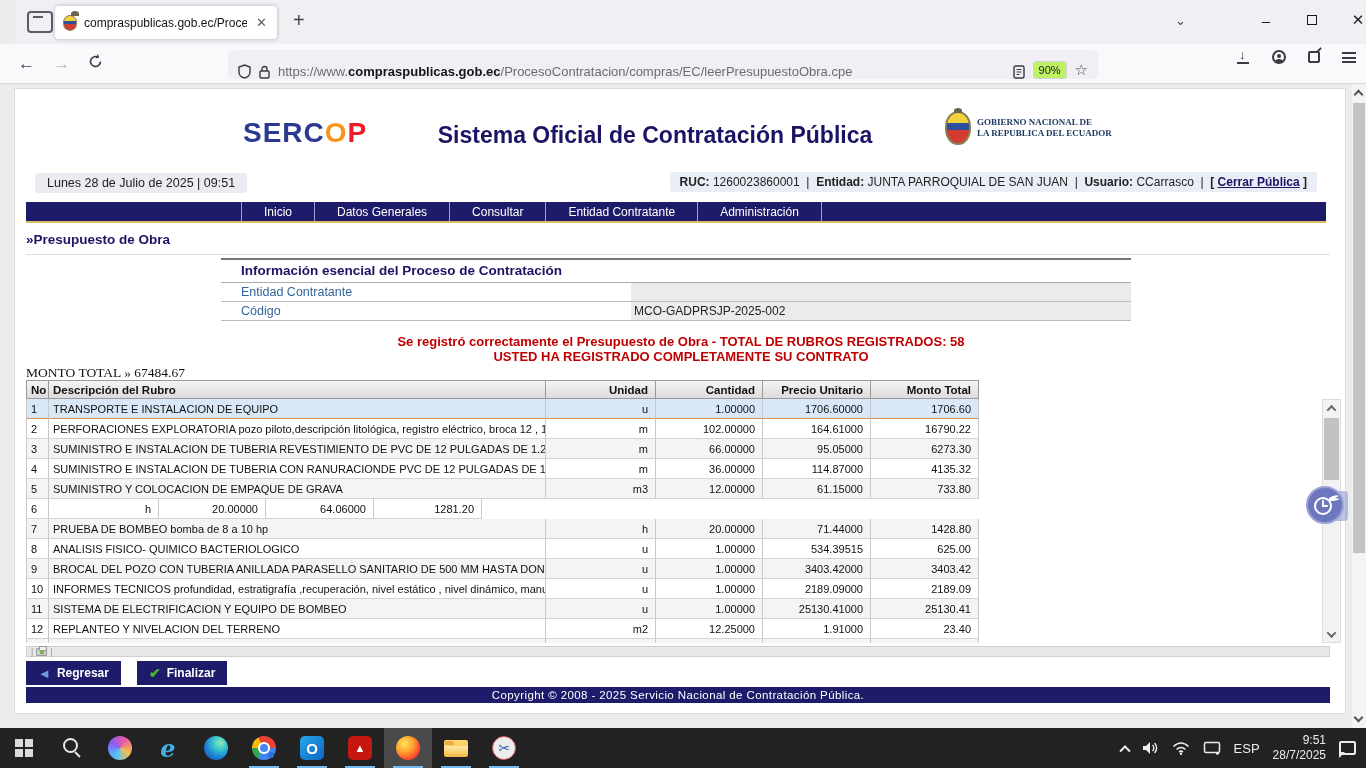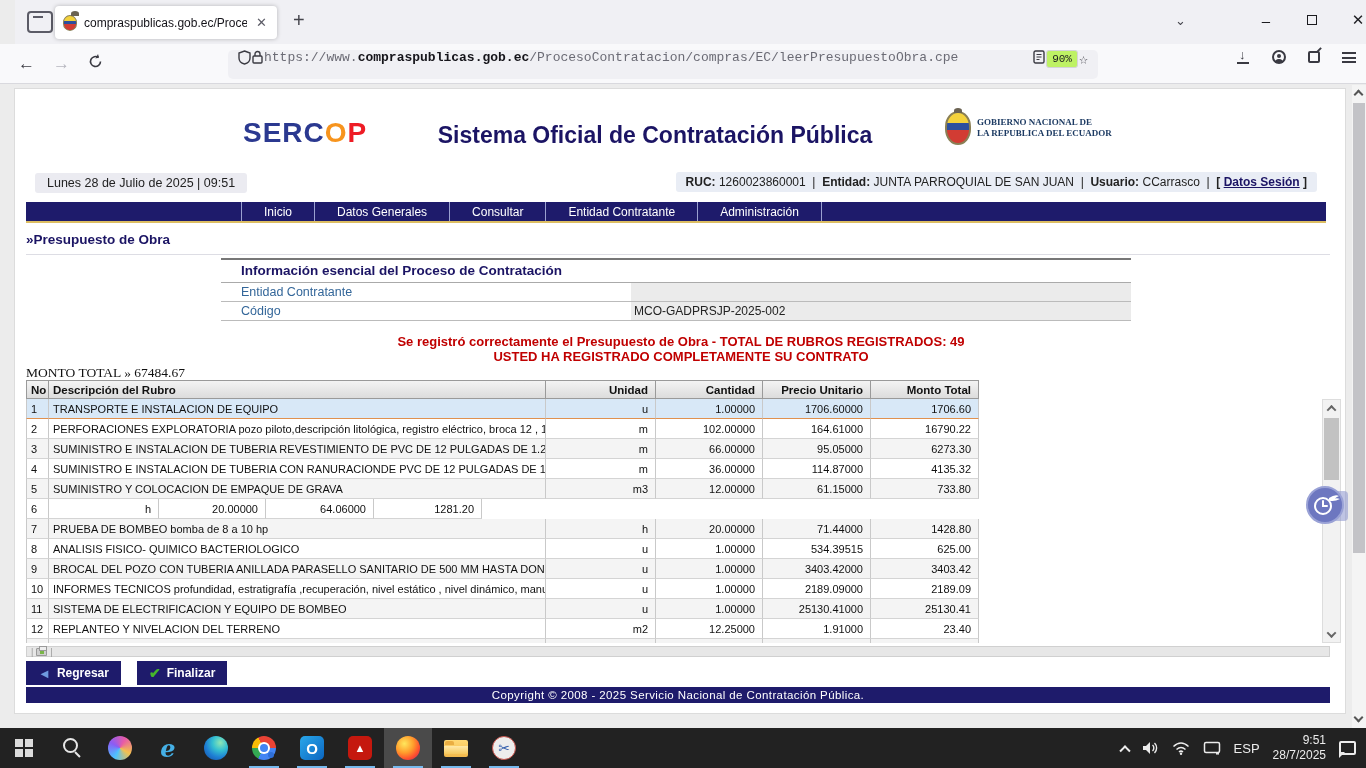--- a/index.html
+++ b/index.html
@@ -15,21 +15,21 @@
   .tab-close { font-size:13px; color:#5b5b66; padding:0 2px; }
   .newtab { position:absolute; left:278px; top:9px; font-size:20px; color:#45454c; font-weight:300; }
   .tabs-chevron { position:absolute; left:1160px; top:13px; font-size:13px; color:#45454c; }
   .win-controls { position:absolute; right:0; top:0; height:40px; display:flex; }
   .win-btn { width:46px; height:40px; display:flex; align-items:center; justify-content:center; color:#1b1b1f; font-size:15px; }
   .win-max-glyph { width:10px; height:10px; border:1px solid #1b1b1f; }
   .toolbar { position:absolute; top:44px; left:0; width:1366px; height:40px; background:#f9f9fb; border-bottom:1px solid #d9d9de; display:flex; align-items:center; }
   .nav-btn { font-size:17px; color:#3a3a42; margin-left:18px; }
   .nav-btn.disabled { color:#b6b6bf; }
   .reload-ic { margin-left:18px; }
-  .urlbar { position:absolute; left:228px; top:6px; width:870px; height:29px; background:#f0f0f4; border-radius:5px; display:flex; align-items:flex-start; padding:0 10px; gap:1px;font-family:Liberation Mono, monospace; }
+  .urlbar { position:absolute; left:228px; top:6px; width:870px; height:29px; background:#f0f0f4; border-radius:5px; display:flex; align-items:flex-end; padding:0 10px; gap:8px; }
   .url-text { font-size:13px; color:#6b6b75; flex:1; white-space:nowrap; overflow:hidden; }
   .url-text b { color:#15141a; font-weight:600; }
   .zoom-pill { background:#bef264; border:1px solid #d4d4d8; border-radius:3px; font-size:11px; color:#1b1b1f; padding:2px 5px; }
   .star { font-size:15px; color:#4a4a52; }
   .tb-right-icons { position:absolute; right:10px; top:50px; display:flex; gap:22px; align-items:center; }
   .dl-arrow { position:relative; width:14px; height:14px; }
   .dl-arrow::before { content:"↓"; position:absolute; left:3px; top:-3px; font-size:13px; color:#3a3a42; }
   .dl-arrow::after { content:""; position:absolute; left:1px; bottom:0; width:12px; height:2px; background:#3a3a42; }
   .acct-ic { width:14px; height:14px; border:2px solid #3a3a42; border-radius:50%; position:relative; }
   .acct-ic::before { content:""; position:absolute; left:3px; top:2px; width:4px; height:4px; border-radius:50%; background:#3a3a42; }
@@ -218,21 +218,21 @@
       <div class="gov-block">
         <div class="arms"></div>
         <div class="gov-text">
           <div>GOBIERNO NACIONAL DE</div>
           <div>LA REPUBLICA DEL ECUADOR</div>
         </div>
       </div>
 
       <div class="date-chip">Lunes 28 de Julio de 2025 | 09:51</div>
       <div class="ruc-chip">
-        <b>RUC:</b> <span>1260023860001</span> &nbsp;|&nbsp; <b>Entidad:</b> <span>JUNTA PARROQUIAL DE SAN JUAN</span> &nbsp;|&nbsp; <b>Usuario:</b> <span>CCarrasco</span> &nbsp;|&nbsp; <b>[ <span class="logout-link">Datos Sesión</span> ]</b>
+        <b>RUC:</b> <span>1260023860001</span> &nbsp;|&nbsp; <b>Entidad:</b> <span>JUNTA PARROQUIAL DE SAN JUAN</span> &nbsp;|&nbsp; <b>Usuario:</b> <span>CCarrasco</span> &nbsp;|&nbsp; <b>[ <span class="logout-link">Cerrar Pública</span> ]</b>
       </div>
 
       <div class="menubar">
           <div class="menu-item">Inicio</div>
           <div class="menu-item">Datos Generales</div>
           <div class="menu-item">Consultar</div>
           <div class="menu-item">Entidad Contratante</div>
           <div class="menu-item">Administración</div>
         </div>
       <div class="goldline"></div>
@@ -245,21 +245,21 @@
           <div class="info-label">Entidad Contratante</div>
           <div class="info-value"></div>
         </div>
         <div class="info-row">
           <div class="info-label">Código</div>
           <div class="info-value">MCO-GADPRSJP-2025-002</div>
         </div>
       </div>
 
       <div class="reg-msg">
-        <div>Se registró correctamente el Presupuesto de Obra - TOTAL DE RUBROS REGISTRADOS: 49</div>
+        <div>Se registró correctamente el Presupuesto de Obra - TOTAL DE RUBROS REGISTRADOS: 58</div>
         <div>USTED HA REGISTRADO COMPLETAMENTE SU CONTRATO</div>
       </div>
 
       <div class="monto-total">MONTO TOTAL » 67484.67</div>
 
       <div class="tbl-wrap">
         <div class="thead">
             <div class="thcell c-no">No</div>
             <div class="thcell c-desc">Descripción del Rubro</div>
             <div class="thcell c-unidad">Unidad</div>

